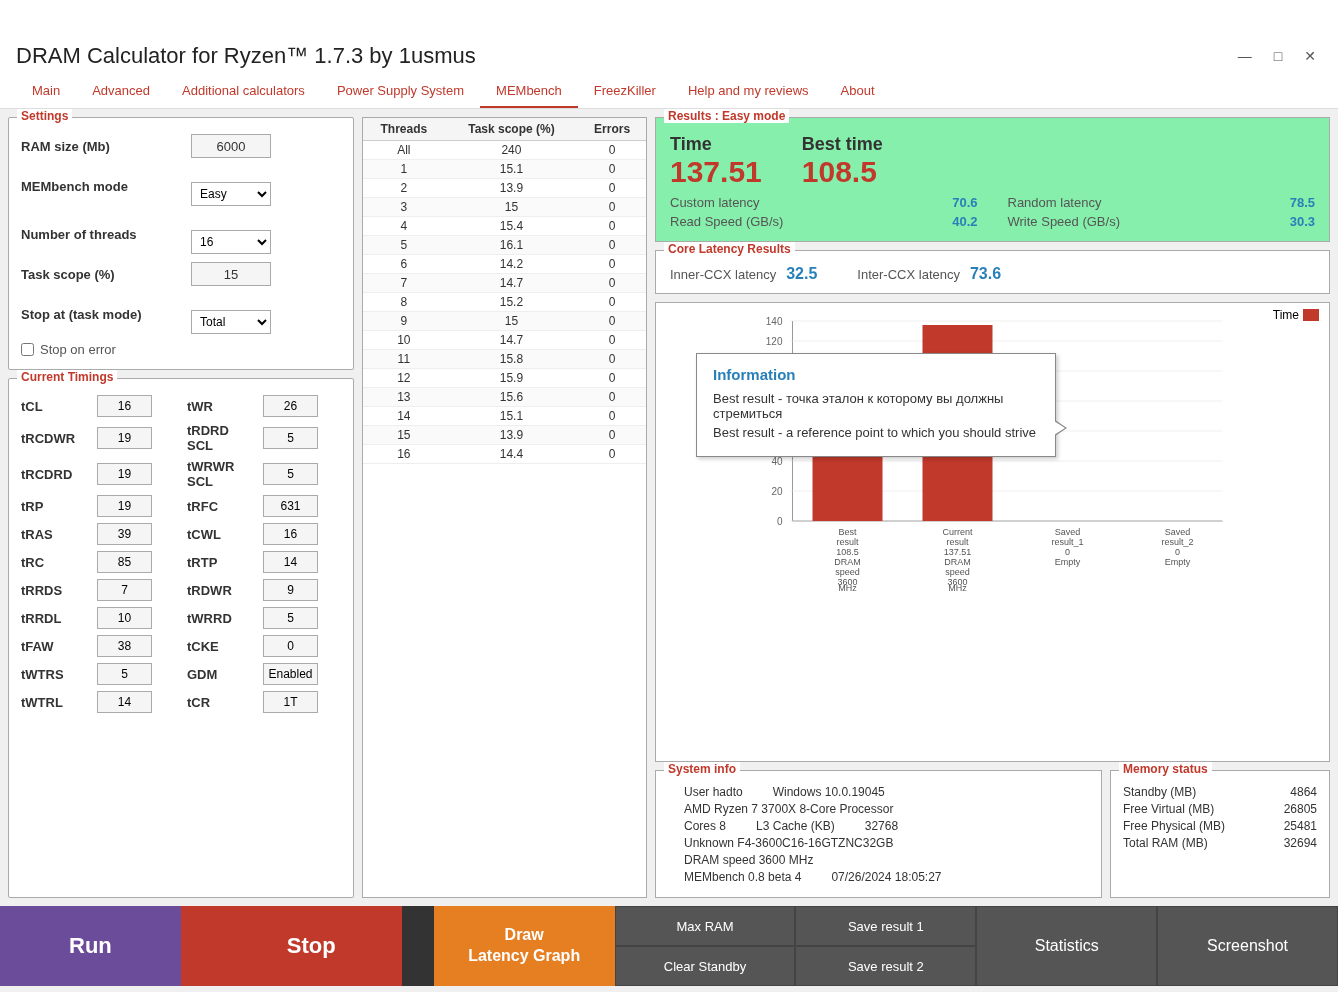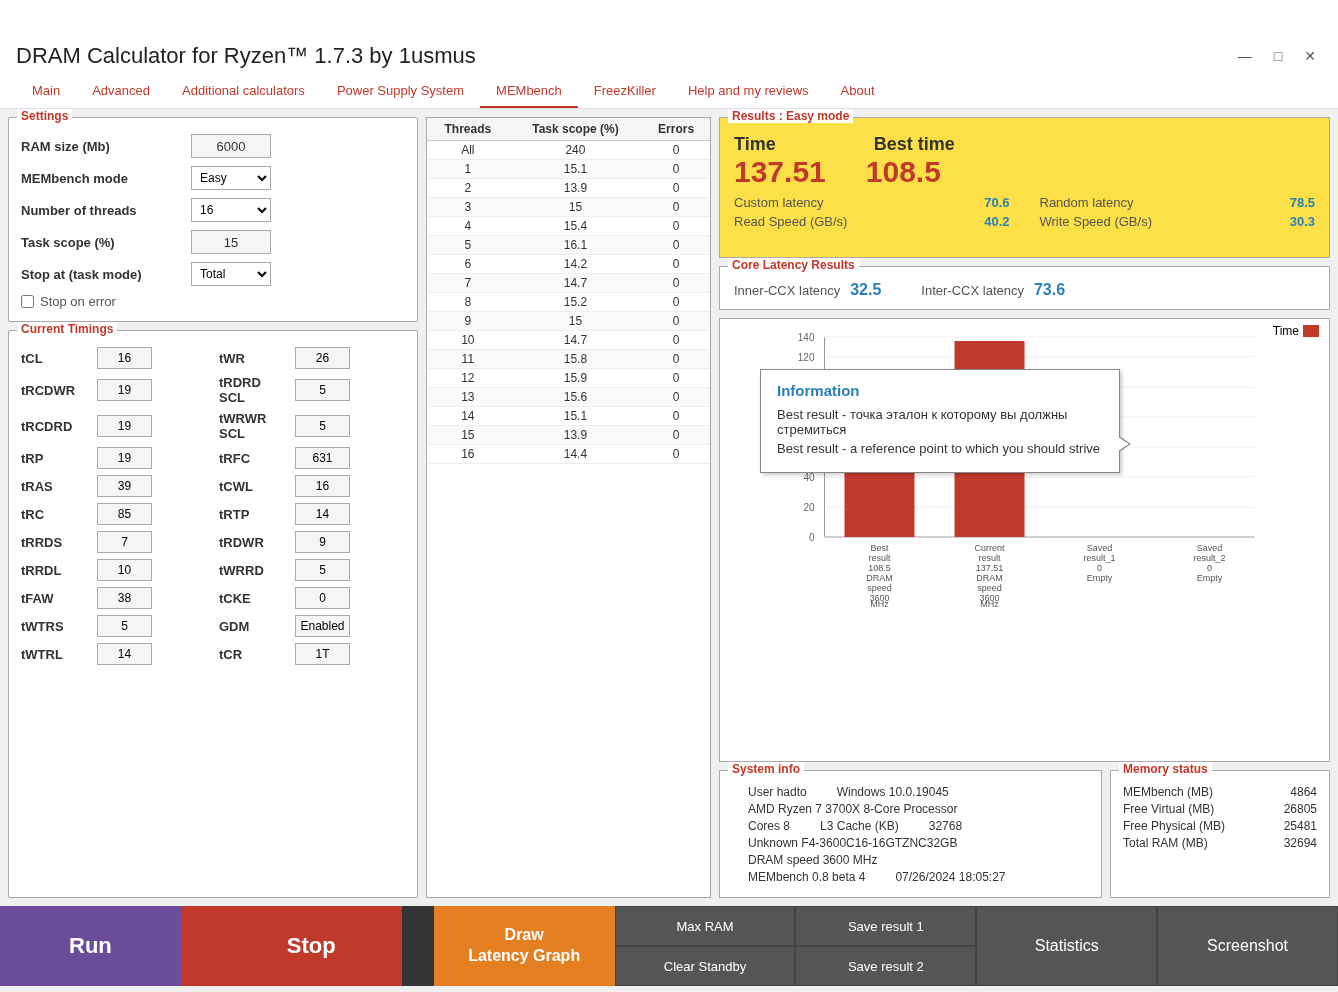--- a/index.html
+++ b/index.html
@@ -48,21 +48,21 @@
     .main-content {
       display: flex;
       height: calc(992px - 115px - 80px);
       padding: 8px;
       gap: 8px;
       background: #f0f0f0;
     }
 
     
     .left-panel {
-      width: 410px;
+      width: 346px;
       display: flex;
       flex-direction: column;
       gap: 8px;
     }
 
     .group-box {
       border: 1px solid #aaa;
       border-radius: 2px;
       padding: 8px 12px 12px 12px;
       background: white;
@@ -100,20 +100,21 @@
       color: #333;
       text-align: center;
     }
     .settings-select {
       width: 80px;
       height: 24px;
       border: 1px solid #aaa;
       padding: 0 4px;
       font-size: 12px;
       background: white;
+      margin-top: 16px;
     }
     .stop-on-error {
       display: flex;
       align-items: center;
       gap: 6px;
       color: #555;
     }
 
     
     .timings-grid {
@@ -174,22 +175,22 @@
     
     .right-panel {
       flex: 1;
       display: flex;
       flex-direction: column;
       gap: 8px;
     }
 
     .results-box {
       border: 1px solid #aaa;
-      background: #fde047;
-      padding: 10px 14px 28px;
+      background: #86efac;
+      padding: 10px 14px 12px;
       position: relative;
     }
     .results-title {
       position: absolute;
       top: -9px;
       left: 8px;
       background: white;
       padding: 0 4px;
       font-size: 12px;
       color: #c0392b;
@@ -712,21 +713,21 @@
   <div class="right-panel">
 
     <div class="results-box">
       <span class="results-title">Results : Easy mode</span>
       <div style="margin-top:6px; display:flex; gap:40px; align-items:flex-end;">
         <div>
           <div style="font-weight:700; font-size:18px; color:#333;">Time</div>
           <div style="font-weight:700; font-size:30px; color:#c0392b;">137.51</div>
         </div>
         <div>
-          <div style="font-weight:700; font-size:18px; color:#333;margin-left:8px;">Best time</div>
+          <div style="font-weight:700; font-size:18px; color:#333;">Best time</div>
           <div style="font-weight:700; font-size:30px; color:#c0392b;">108.5</div>
         </div>
       </div>
       <div class="results-secondary" style="margin-top:6px;">
         <div class="result-sec-row">
           <span class="result-sec-label">Custom latency</span>
           <span class="result-sec-value">70.6</span>
         </div>
         <div class="result-sec-row">
           <span class="result-sec-label">Random latency</span>
@@ -853,21 +854,21 @@
             <span>MEMbench 0.8 beta 4</span>
             <span>07/26/2024 18:05:27</span>
           </div>
         </div>
       </div>
 
       <div class="memory-status-box">
         <span class="box-title">Memory status</span>
         <div style="margin-top:6px;">
           <div class="mem-row">
-            <span class="mem-label">MEMbench (MB)</span>
+            <span class="mem-label">Standby (MB)</span>
             <span class="mem-value">4864</span>
           </div>
           <div class="mem-row">
             <span class="mem-label">Free Virtual (MB)</span>
             <span class="mem-value">26805</span>
           </div>
           <div class="mem-row">
             <span class="mem-label">Free Physical (MB)</span>
             <span class="mem-value">25481</span>
           </div>

